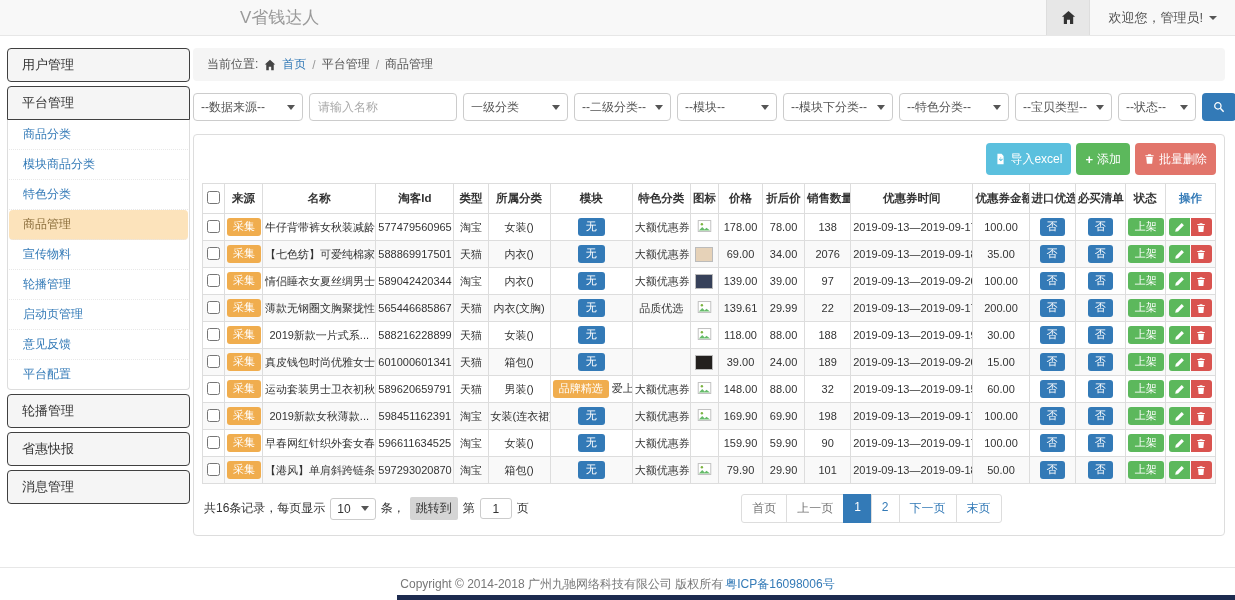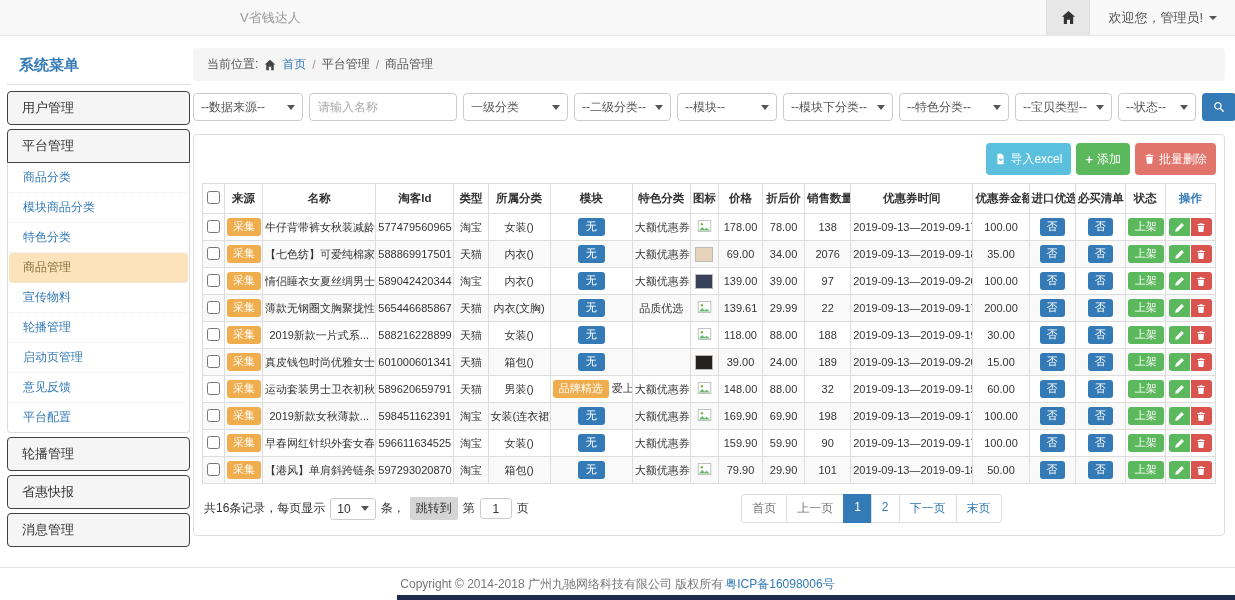--- a/index.html
+++ b/index.html
@@ -7,21 +7,21 @@
   body {
     width:1235px; height:600px; background:#fff;
     font-family:"Liberation Sans","DejaVu Sans",sans-serif;
     font-size:12px; color:#333; overflow:hidden;
   }
   .app { position:relative; width:1235px; height:600px; overflow:hidden; }
 
   
   .navbar { height:36px; background:#f8f8f8; border-bottom:1px solid #e7e7e7;
     display:flex; align-items:center; }
-  .brand { margin-left:240px; font-size:13px; color:#9a9a9a; }
+  .brand { margin-left:240px; font-size:17px; color:#9a9a9a; }
   .nav-right { margin-left:auto; display:flex; align-items:center; height:100%; }
   .home-btn { width:44px; height:100%; background:#e7e7e7;
     border-left:1px solid #ddd; border-right:1px solid #ddd;
     display:flex; align-items:center; justify-content:center; cursor:pointer; }
   .welcome { padding:0 18px; font-size:13px; color:#555;
     display:flex; align-items:center; gap:6px; cursor:pointer; }
   .caret-shape { width:0; height:0; border-left:4px solid transparent;
     border-right:4px solid transparent; border-top:4px solid #555; display:inline-block; }
 
   
@@ -139,21 +139,20 @@
       <div class="welcome">
         <span>欢迎您，管理员!</span>
         <span class="caret-shape"></span>
       </div>
     </div>
   </header>
 
   <div class="content">
 
     <aside class="sidebar">
-      <div class="side-title">系统菜单</div>
       <div id="side-groups">
           <div class="side-group">用户管理</div>
           <div class="side-group expanded">平台管理</div>
           <div class="side-sub">
             <div class="side-item">商品分类</div>
             <div class="side-item">模块商品分类</div>
             <div class="side-item">特色分类</div>
             <div class="side-item active">商品管理</div>
             <div class="side-item">宣传物料</div>
             <div class="side-item">轮播管理</div>

